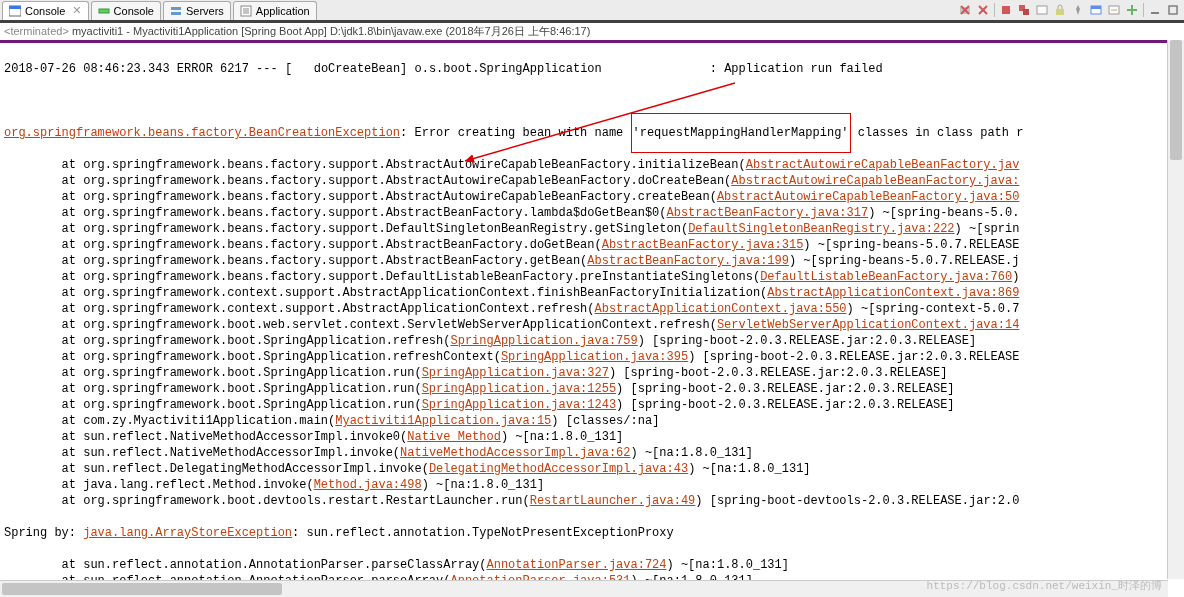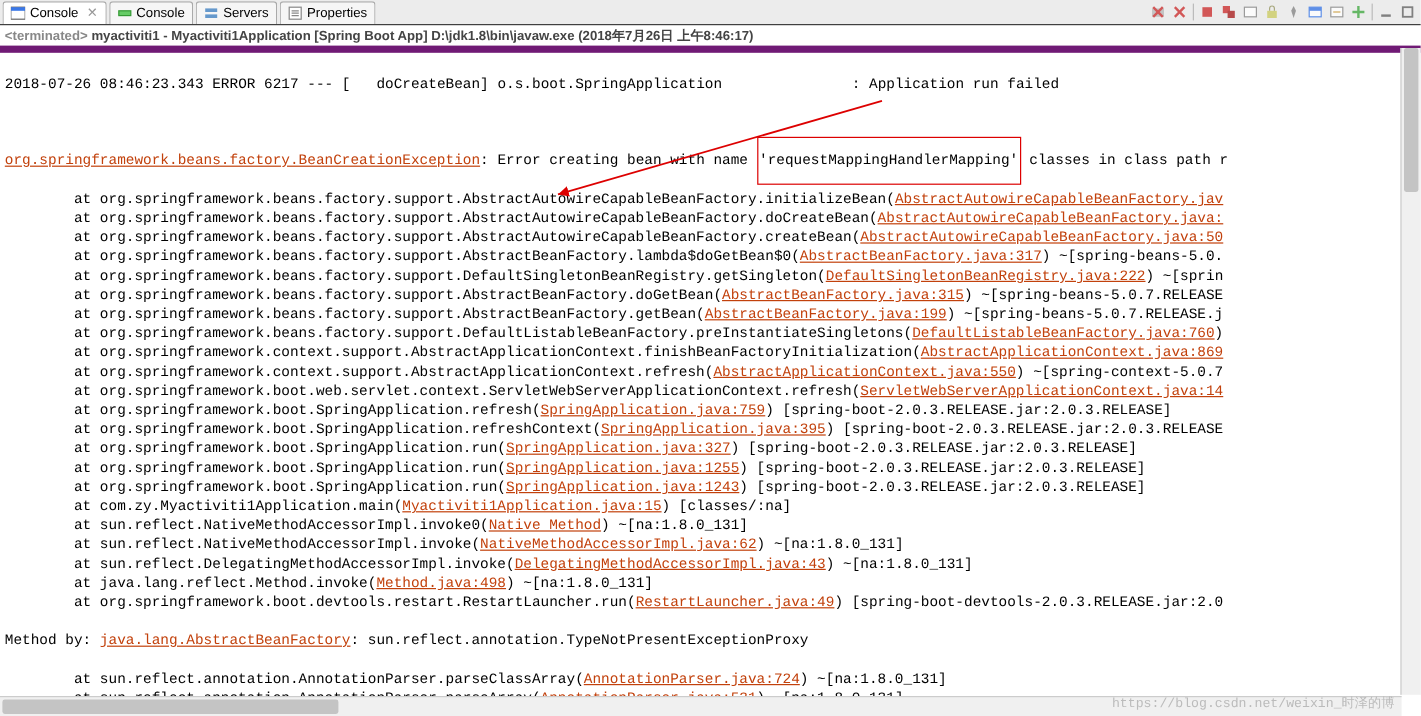--- a/index.html
+++ b/index.html
@@ -8,21 +8,21 @@
     width: 1184px;
     height: 597px;
     background: #fff;
     font-family: "Consolas", "Courier New", monospace;
     font-size: 12px;
     color: #000;
     overflow: hidden;
   }
   .tab-bar {
     height: 20px;
-    border-bottom: 1px solid #404040;
+    border-bottom: 3px solid #404040;
     display: flex;
     align-items: center;
     background: #ececec;
     user-select: none;
     font-family: Tahoma, Arial, sans-serif;
     font-size: 11px;
     gap: 16px;
   }
   .tab-bar .left {
     display: flex;
@@ -54,23 +54,22 @@
   .tool-icon {
     width: 14px; height: 14px;
     display: inline-block;
     opacity: .8;
   }
   .process-line {
     font-family: Tahoma, Arial, sans-serif;
     font-size: 11px;
     color: #444;
     padding: 1px 4px;
-    border-bottom: 6px solid #701a75;
+    border-bottom: 3px solid #701a75;
     white-space: nowrap;
-    font-weight: bold;
   }
   .process-line .terminated { color: #888; }
   .console {
     padding: 2px 4px;
     line-height: 16px;
     white-space: pre;
     overflow: hidden;
   }
   .stderr { color: #000; }
   .link {
@@ -148,21 +147,21 @@
     </span>
     <span class="tab">
       <span class="tab-icon">
         <svg viewBox="0 0 12 12">
             <rect x="1" y="1" width="10" height="10" fill="#fff" stroke="#888"></rect>
             <line x1="3" y1="4" x2="9" y2="4" stroke="#888"></line>
             <line x1="3" y1="6" x2="9" y2="6" stroke="#888"></line>
             <line x1="3" y1="8" x2="9" y2="8" stroke="#888"></line>
           </svg>
       </span>
-      <span>Properties</span>
+      <span>Application</span>
     </span>
   </div>
   <div class="right">
     <span class="tool-icon"><svg viewBox="0 0 14 14">
           <rect x="2" y="4" width="10" height="7" fill="#bbb"></rect>
           <line x1="3" y1="3" x2="11" y2="11" stroke="#c33" stroke-width="2"></line>
           <line x1="11" y1="3" x2="3" y2="11" stroke="#c33" stroke-width="2"></line>
         </svg></span>
     <span class="tool-icon"><svg viewBox="0 0 14 14">
           <line x1="3" y1="3" x2="11" y2="11" stroke="#c33" stroke-width="2"></line>
@@ -209,21 +208,21 @@
 
 <div class="process-line">
   <span class="terminated">&lt;terminated&gt;</span><span> myactiviti1 - Myactiviti1Application [Spring Boot App]  D:\jdk1.8\bin\javaw.exe (2018年7月26日 上午8:46:17)</span>
 </div>
 
 <div class="console stderr" style="position:relative">
 <div><span>2018-07-26 08:46:23.343</span><span> ERROR </span><span>6217</span><span> --- [   doCreateBean] </span><span>o.s.boot.SpringApplication               </span><span>: </span><span>Application run failed</span></div>
 <div> </div>
 <div><span class="link">org.springframework.beans.factory.BeanCreationException</span><span>: Error creating bean with name </span><span class="highlight-box">'requestMappingHandlerMapping'</span><span> classes in class path r</span></div>
 <div id="trace-block"><div><span>        at org.springframework.beans.factory.support.AbstractAutowireCapableBeanFactory.initializeBean(</span><span class="link">AbstractAutowireCapableBeanFactory.jav</span><span></span></div><div><span>        at org.springframework.beans.factory.support.AbstractAutowireCapableBeanFactory.doCreateBean(</span><span class="link">AbstractAutowireCapableBeanFactory.java:</span><span></span></div><div><span>        at org.springframework.beans.factory.support.AbstractAutowireCapableBeanFactory.createBean(</span><span class="link">AbstractAutowireCapableBeanFactory.java:50</span><span></span></div><div><span>        at org.springframework.beans.factory.support.AbstractBeanFactory.lambda$doGetBean$0(</span><span class="link">AbstractBeanFactory.java:317</span><span>) ~[spring-beans-5.0.</span></div><div><span>        at org.springframework.beans.factory.support.DefaultSingletonBeanRegistry.getSingleton(</span><span class="link">DefaultSingletonBeanRegistry.java:222</span><span>) ~[sprin</span></div><div><span>        at org.springframework.beans.factory.support.AbstractBeanFactory.doGetBean(</span><span class="link">AbstractBeanFactory.java:315</span><span>) ~[spring-beans-5.0.7.RELEASE</span></div><div><span>        at org.springframework.beans.factory.support.AbstractBeanFactory.getBean(</span><span class="link">AbstractBeanFactory.java:199</span><span>) ~[spring-beans-5.0.7.RELEASE.j</span></div><div><span>        at org.springframework.beans.factory.support.DefaultListableBeanFactory.preInstantiateSingletons(</span><span class="link">DefaultListableBeanFactory.java:760</span><span>)</span></div><div><span>        at org.springframework.context.support.AbstractApplicationContext.finishBeanFactoryInitialization(</span><span class="link">AbstractApplicationContext.java:869</span><span></span></div><div><span>        at org.springframework.context.support.AbstractApplicationContext.refresh(</span><span class="link">AbstractApplicationContext.java:550</span><span>) ~[spring-context-5.0.7</span></div><div><span>        at org.springframework.boot.web.servlet.context.ServletWebServerApplicationContext.refresh(</span><span class="link">ServletWebServerApplicationContext.java:14</span><span></span></div><div><span>        at org.springframework.boot.SpringApplication.refresh(</span><span class="link">SpringApplication.java:759</span><span>) [spring-boot-2.0.3.RELEASE.jar:2.0.3.RELEASE]</span></div><div><span>        at org.springframework.boot.SpringApplication.refreshContext(</span><span class="link">SpringApplication.java:395</span><span>) [spring-boot-2.0.3.RELEASE.jar:2.0.3.RELEASE</span></div><div><span>        at org.springframework.boot.SpringApplication.run(</span><span class="link">SpringApplication.java:327</span><span>) [spring-boot-2.0.3.RELEASE.jar:2.0.3.RELEASE]</span></div><div><span>        at org.springframework.boot.SpringApplication.run(</span><span class="link">SpringApplication.java:1255</span><span>) [spring-boot-2.0.3.RELEASE.jar:2.0.3.RELEASE]</span></div><div><span>        at org.springframework.boot.SpringApplication.run(</span><span class="link">SpringApplication.java:1243</span><span>) [spring-boot-2.0.3.RELEASE.jar:2.0.3.RELEASE]</span></div><div><span>        at com.zy.Myactiviti1Application.main(</span><span class="link">Myactiviti1Application.java:15</span><span>) [classes/:na]</span></div><div><span>        at sun.reflect.NativeMethodAccessorImpl.invoke0(</span><span class="link">Native Method</span><span>) ~[na:1.8.0_131]</span></div><div><span>        at sun.reflect.NativeMethodAccessorImpl.invoke(</span><span class="link">NativeMethodAccessorImpl.java:62</span><span>) ~[na:1.8.0_131]</span></div><div><span>        at sun.reflect.DelegatingMethodAccessorImpl.invoke(</span><span class="link">DelegatingMethodAccessorImpl.java:43</span><span>) ~[na:1.8.0_131]</span></div><div><span>        at java.lang.reflect.Method.invoke(</span><span class="link">Method.java:498</span><span>) ~[na:1.8.0_131]</span></div><div><span>        at org.springframework.boot.devtools.restart.RestartLauncher.run(</span><span class="link">RestartLauncher.java:49</span><span>) [spring-boot-devtools-2.0.3.RELEASE.jar:2.0</span></div></div>
-<div><span>Method by: </span><span class="link">java.lang.AbstractBeanFactory</span><span>: sun.reflect.annotation.TypeNotPresentExceptionProxy</span></div>
+<div><span>Spring by: </span><span class="link">java.lang.ArrayStoreException</span><span>: sun.reflect.annotation.TypeNotPresentExceptionProxy</span></div>
 <div id="tail-block"><div><span>        at sun.reflect.annotation.AnnotationParser.parseClassArray(</span><span class="link">AnnotationParser.java:724</span><span>) ~[na:1.8.0_131]</span></div><div><span>        at sun.reflect.annotation.AnnotationParser.parseArray(</span><span class="link">AnnotationParser.java:531</span><span>) ~[na:1.8.0_131]</span></div><div><span>        at sun.reflect.annotation.AnnotationParser.parseMemberValue(</span><span class="link">AnnotationParser.java:355</span><span>) ~[na:1.8.0_131]</span></div></div>
 
 
 <svg class="arrow" style="left:0;top:0" width="1000" height="200">
   <defs>
         <marker id="ah" markerWidth="8" markerHeight="8" refX="6" refY="3" orient="auto">
           <path d="M0,0 L6,3 L0,6 Z" fill="#d00"></path>
         </marker>
       </defs>
   <line x1="735" y1="40" x2="465" y2="118" stroke="#d00" stroke-width="1.5" marker-end="url(#ah)"></line>

